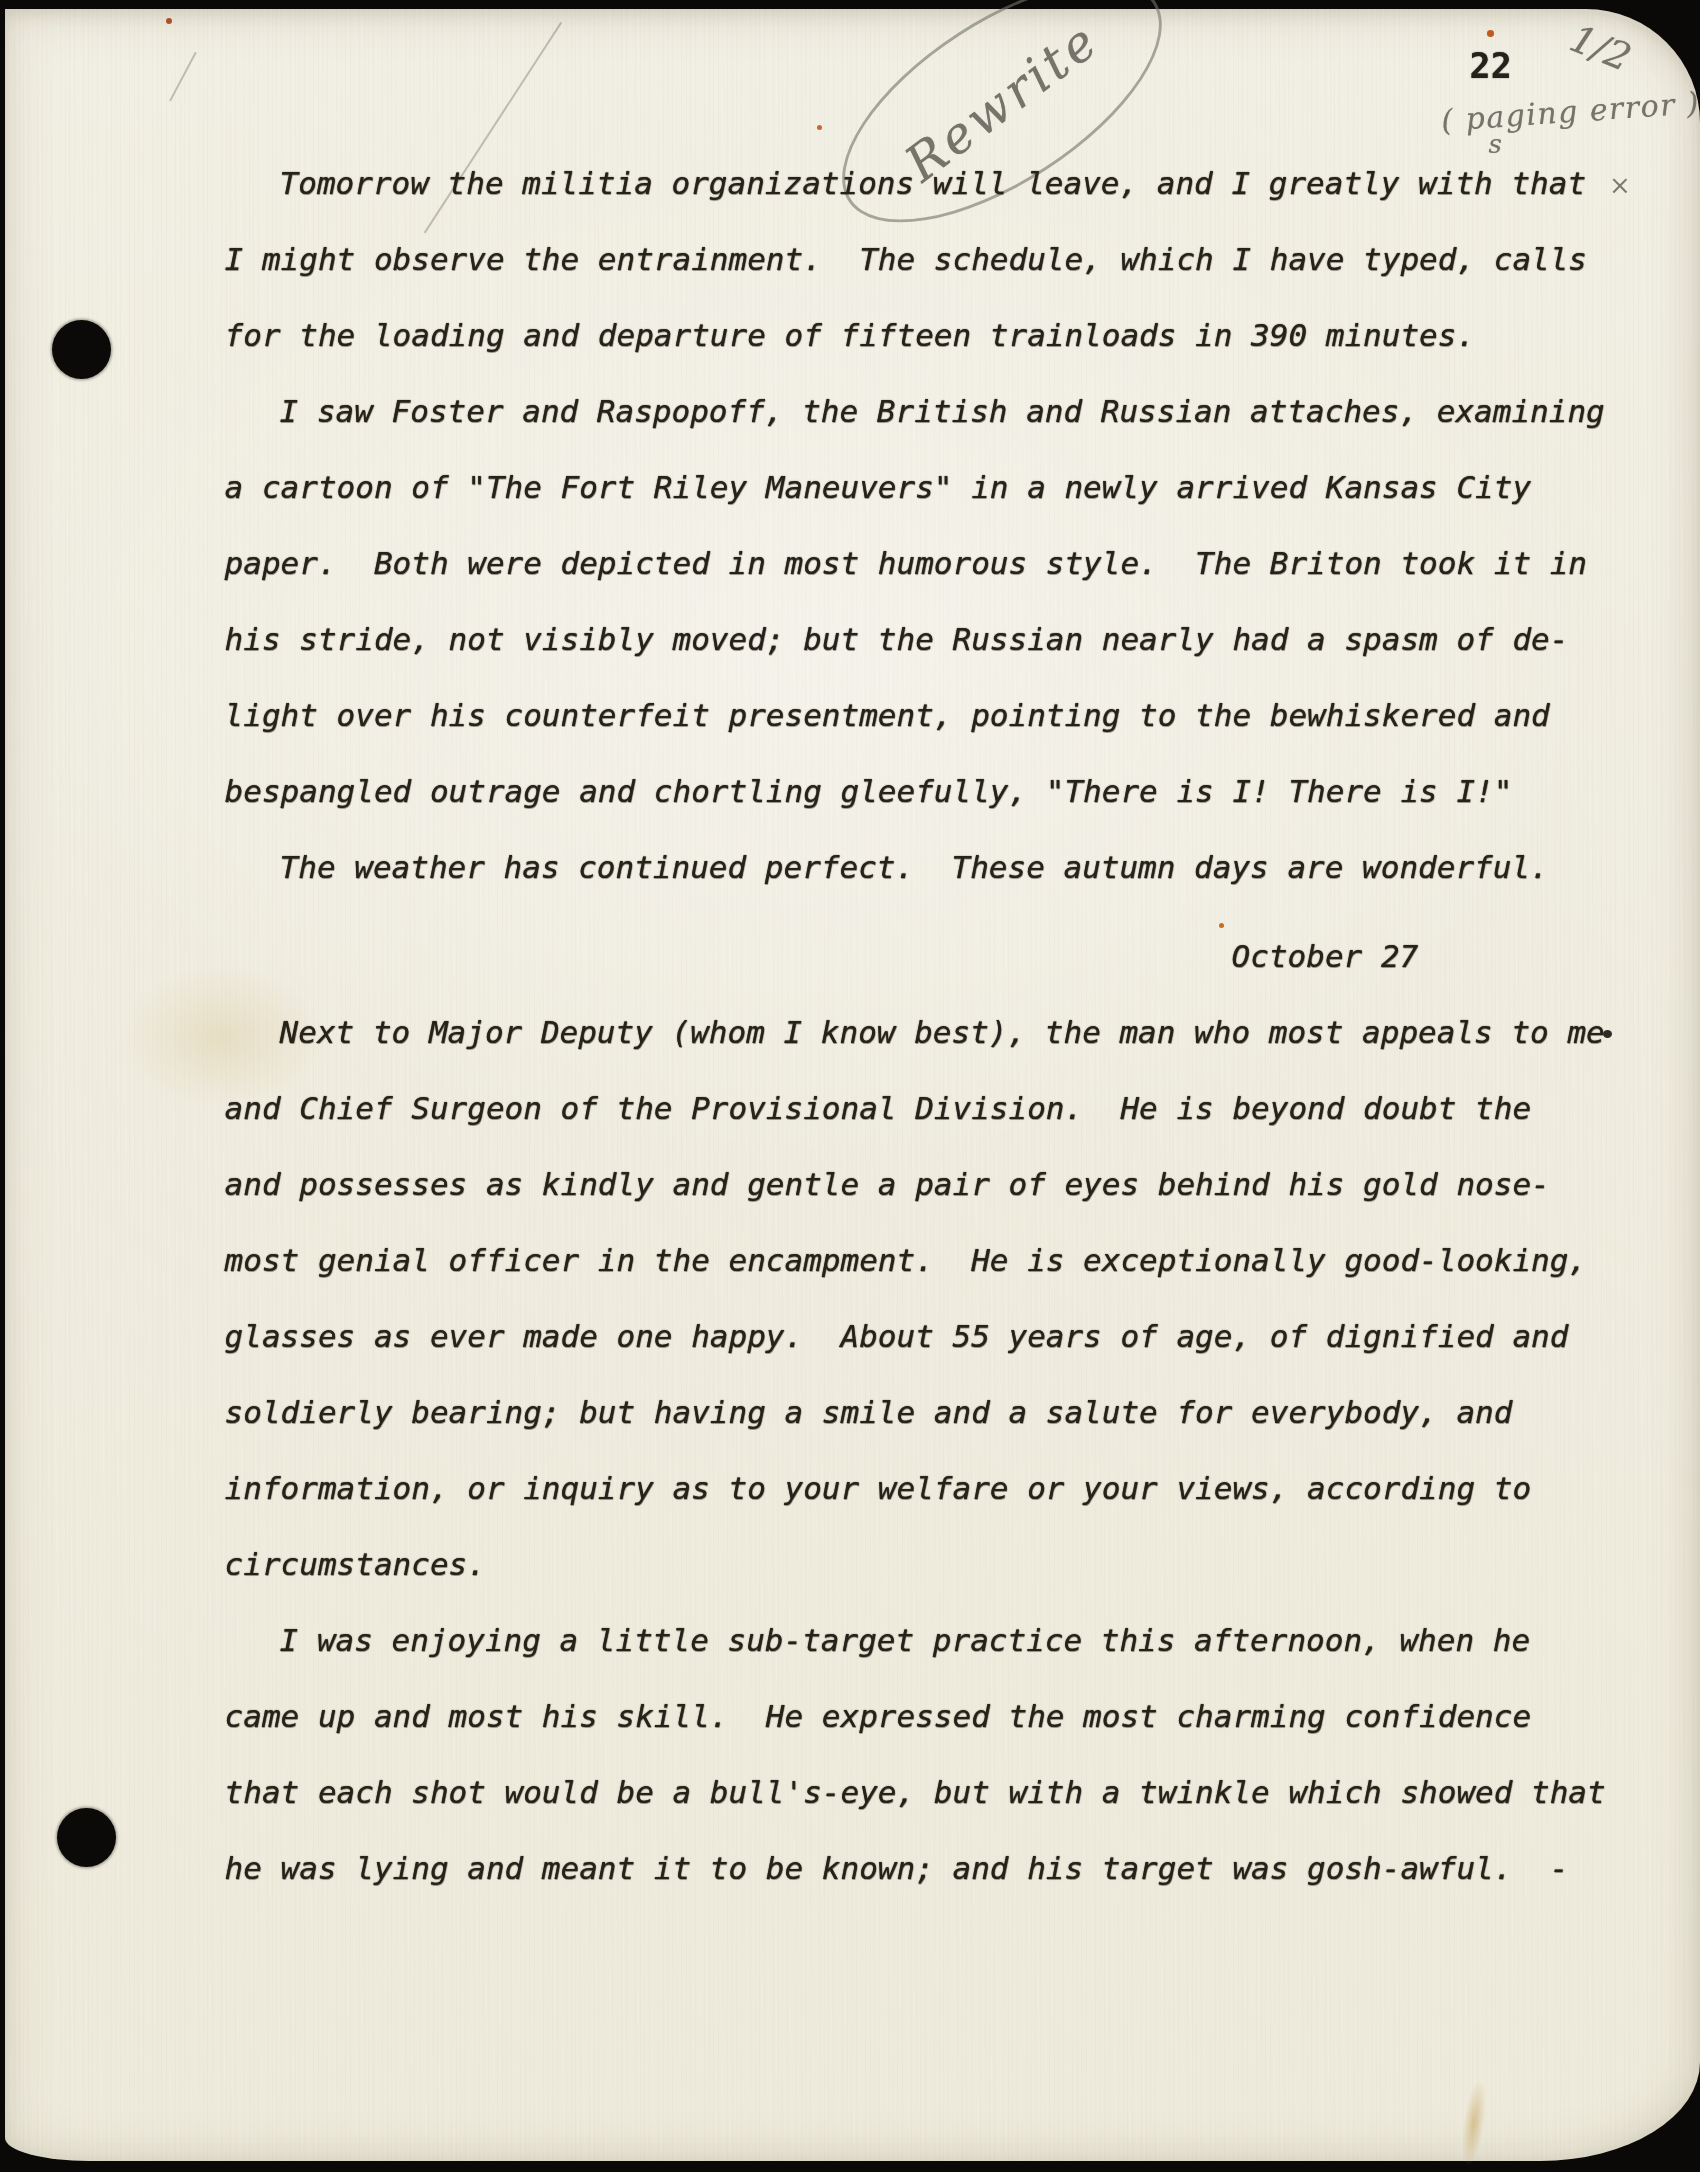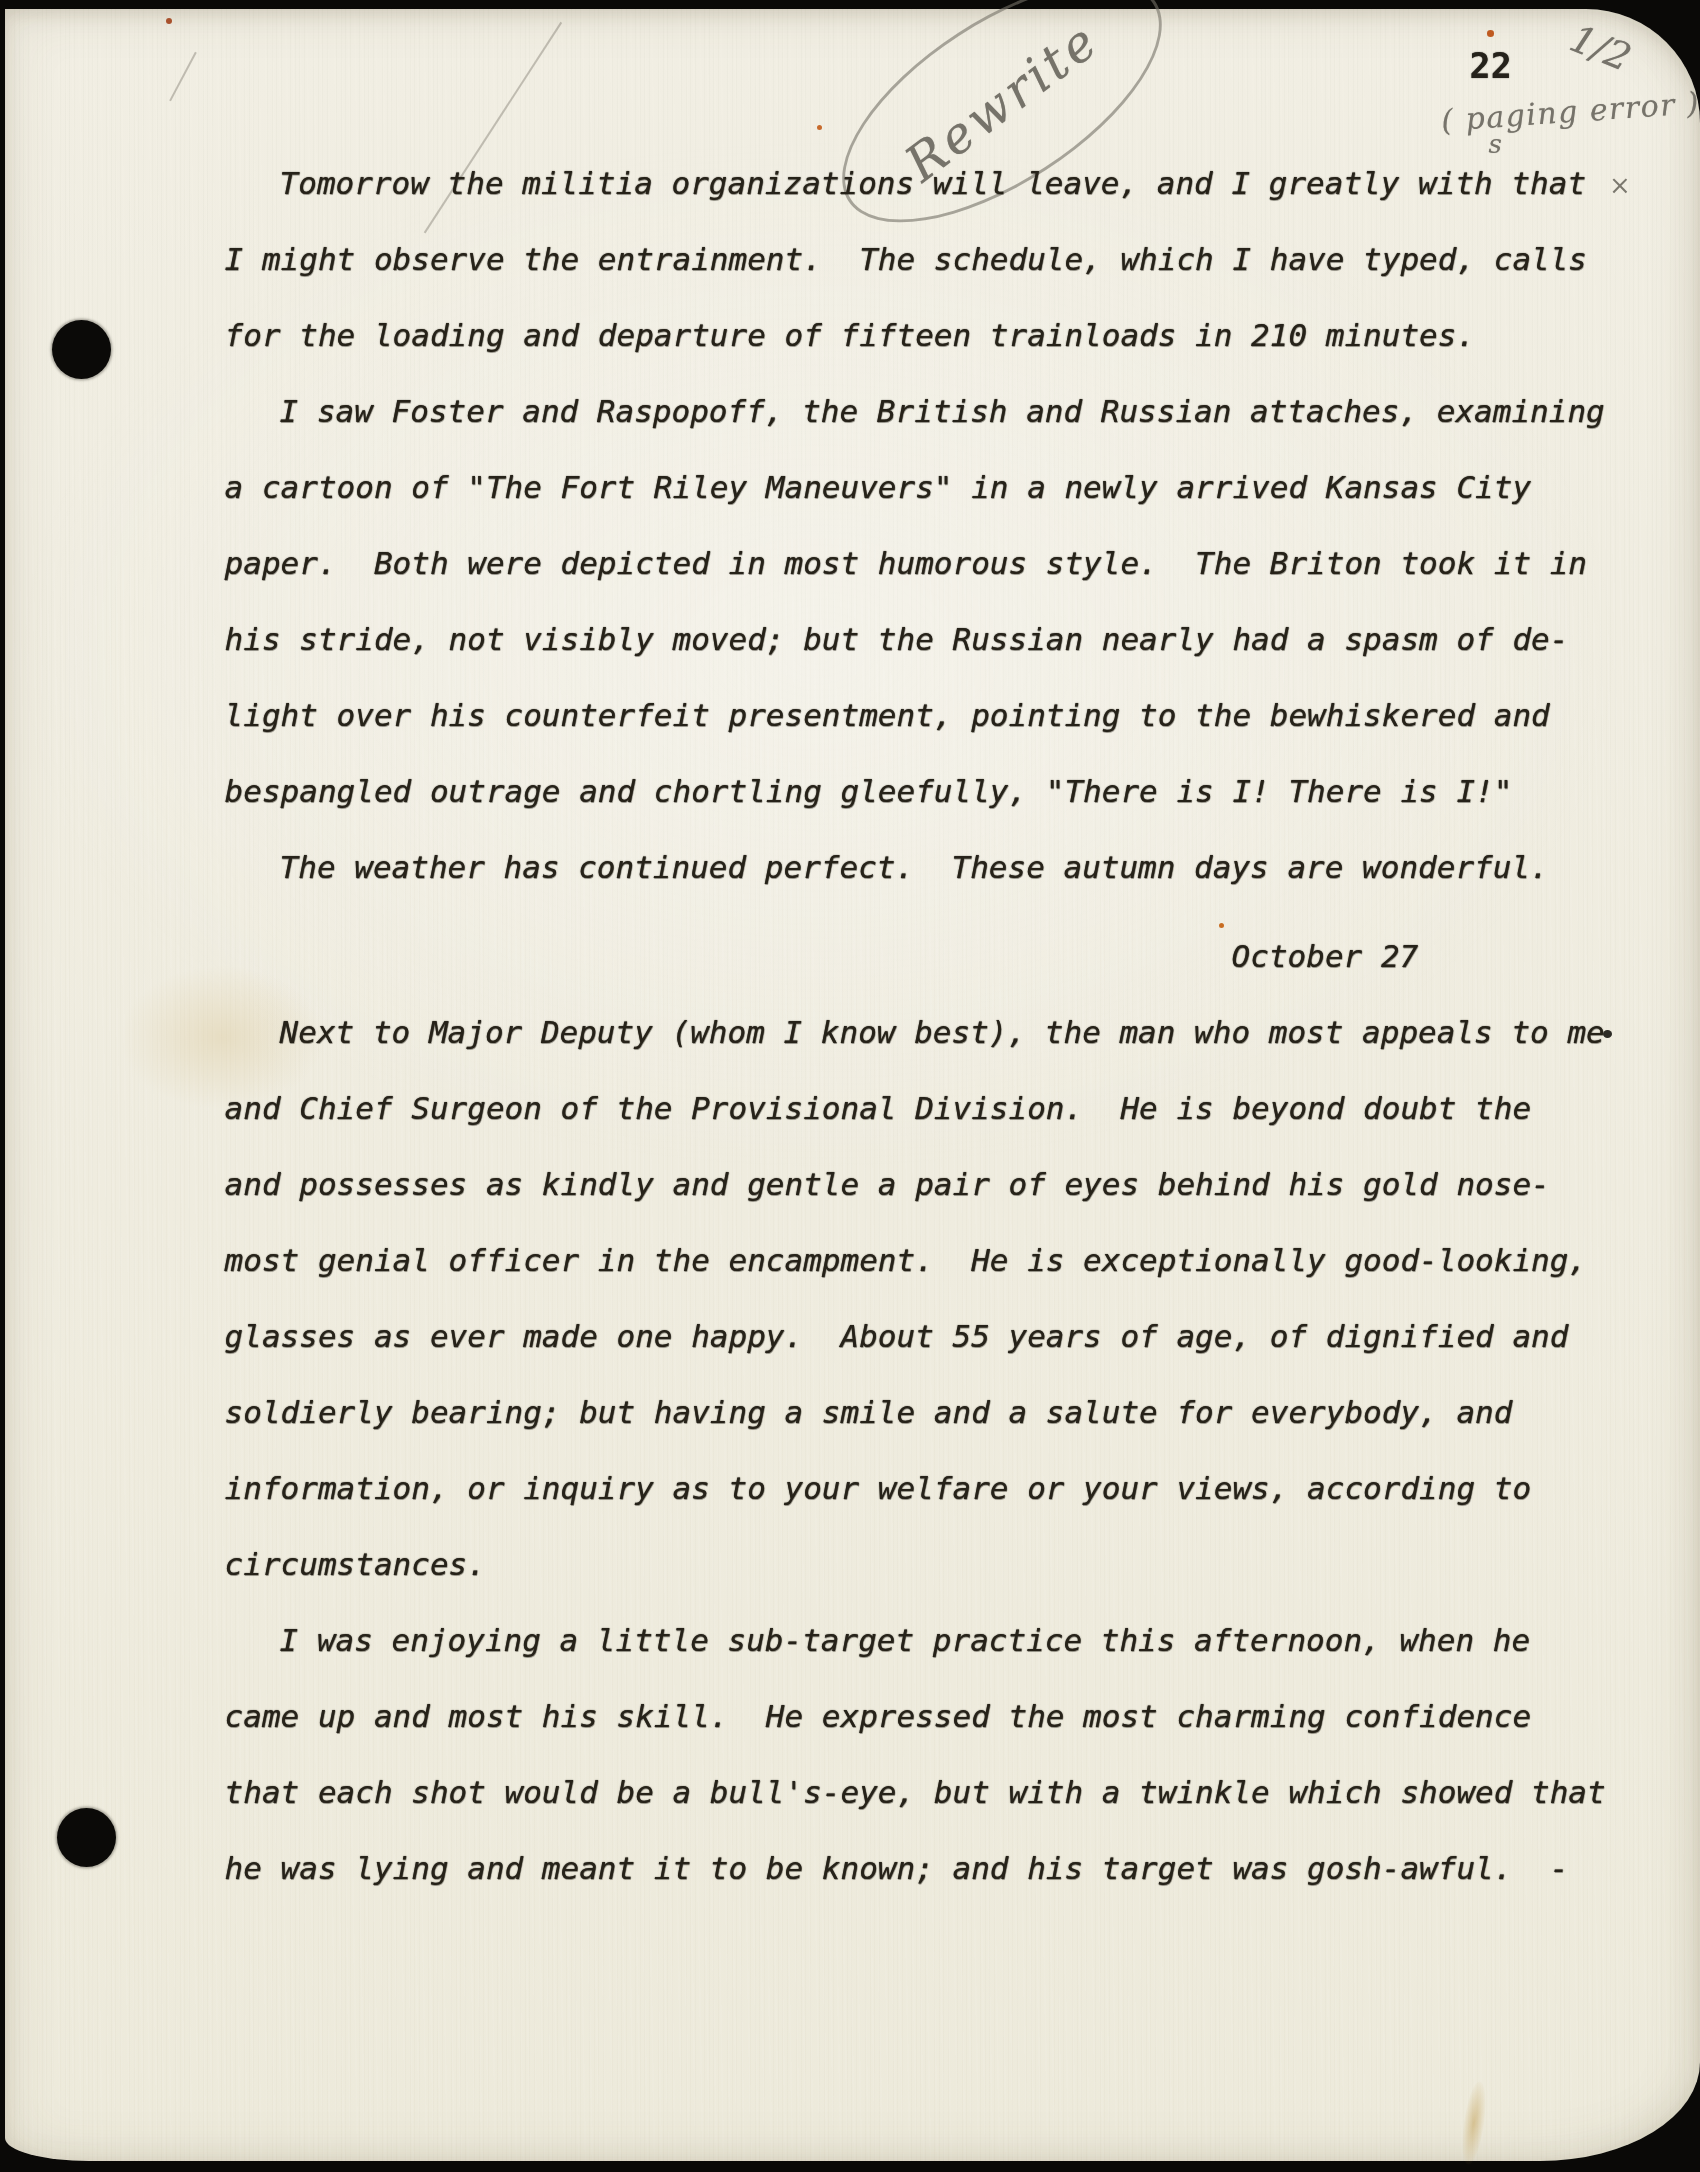--- a/index.html
+++ b/index.html
@@ -103,21 +103,21 @@
     </div>
 
     <div class="pgnum-typed">22</div>
     <div class="pgnum-frac pencil">1/2</div>
     <div class="paging-note pencil">( paging error )</div>
     <div class="insert-s pencil">s</div>
 
     <div class="typescript">
         <div class="line indent"><span>Tomorrow the militia organizations will leave, and I greatly with that</span><span class="pencil-mark">×</span></div>
         <div class="line"><span>I might observe the entrainment.  The schedule, which I have typed, calls</span></div>
-        <div class="line"><span>for the loading and departure of fifteen trainloads in 210 minutes.</span></div>
+        <div class="line"><span>for the loading and departure of fifteen trainloads in 390 minutes.</span></div>
         <div class="line indent"><span>I saw Foster and Raspopoff, the British and Russian attaches, examining</span></div>
         <div class="line"><span>a cartoon of "The Fort Riley Maneuvers" in a newly arrived Kansas City</span></div>
         <div class="line"><span>paper.  Both were depicted in most humorous style.  The Briton took it in</span></div>
         <div class="line"><span>his stride, not visibly moved; but the Russian nearly had a spasm of de-</span></div>
         <div class="line"><span>light over his counterfeit presentment, pointing to the bewhiskered and</span></div>
         <div class="line"><span>bespangled outrage and chortling gleefully, "There is I! There is I!"</span></div>
         <div class="line indent"><span>The weather has continued perfect.  These autumn days are wonderful.</span></div>
         <div class="line heading"><span>October 27</span></div>
         <div class="line indent"><span>Next to Major Deputy (whom I know best), the man who most appeals to me</span></div>
         <div class="line"><span>and Chief Surgeon of the Provisional Division.  He is beyond doubt the</span></div>

